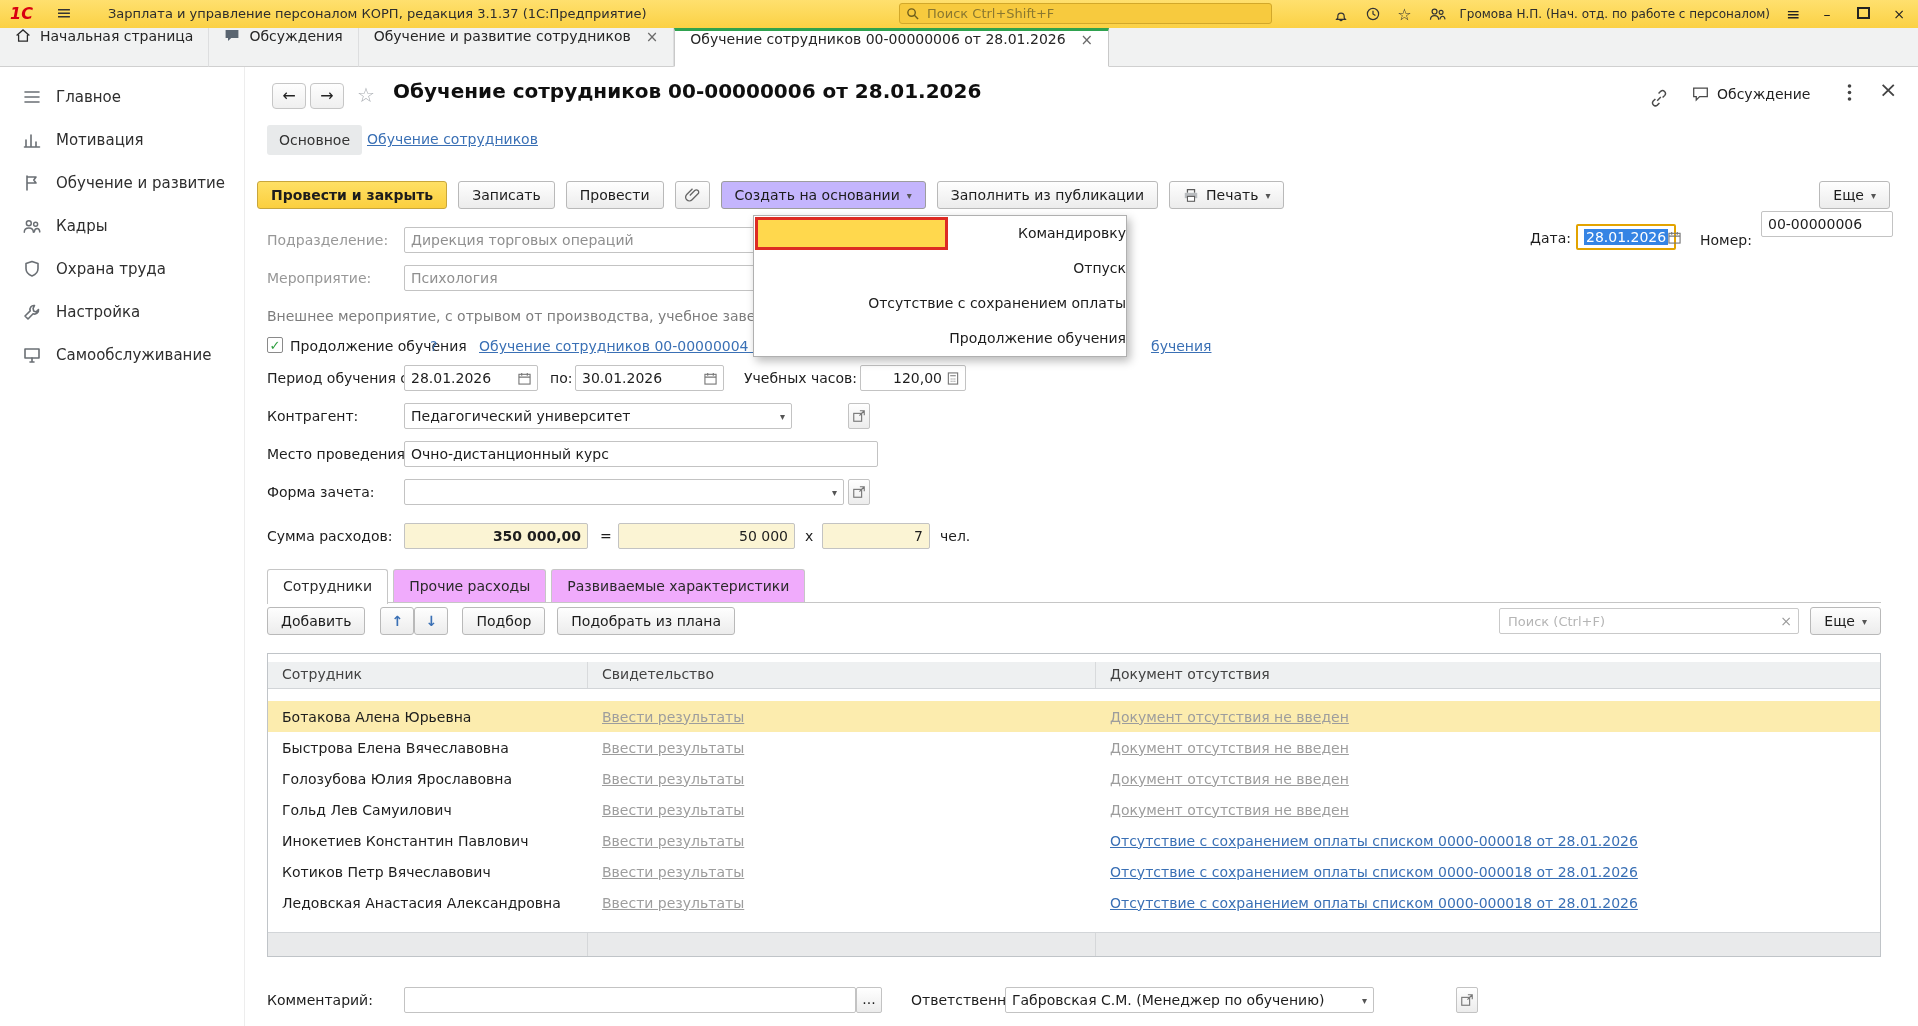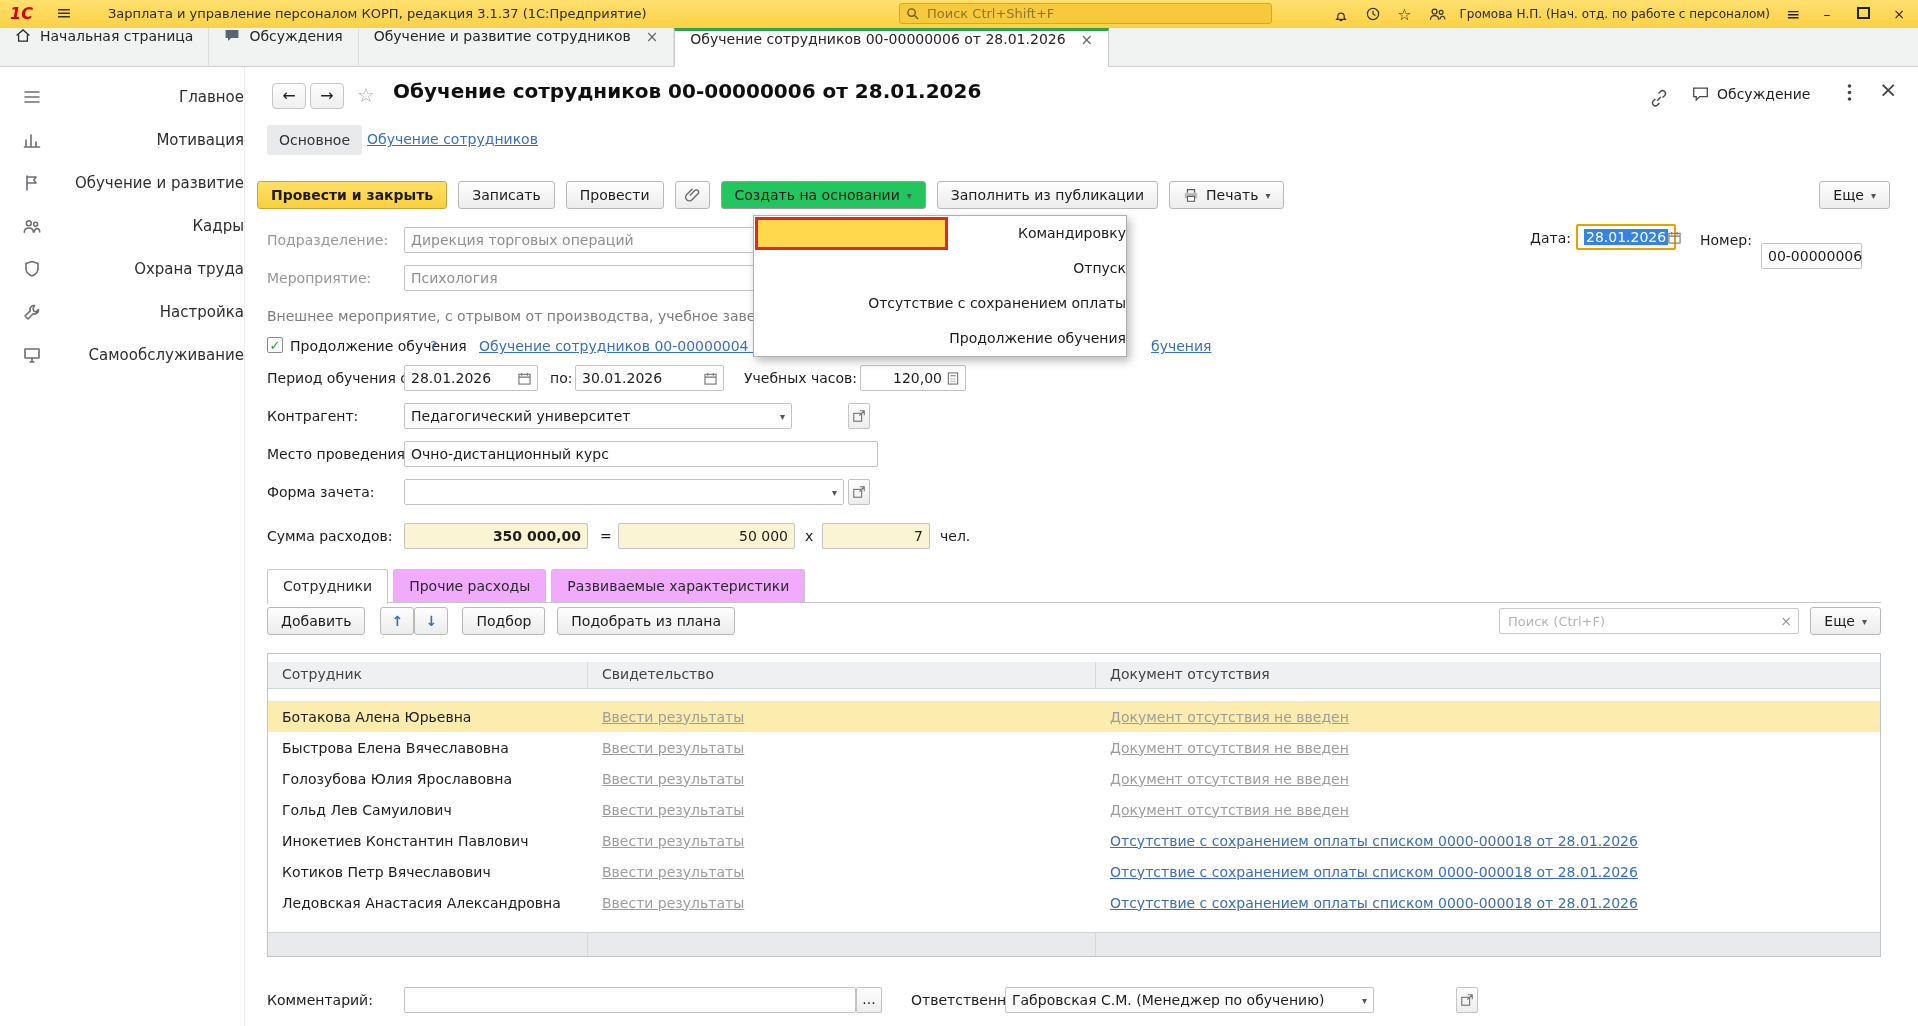--- a/index.html
+++ b/index.html
@@ -27,21 +27,21 @@
   .tabbar{height:39px;background:#f1f2f2;display:flex;align-items:stretch;}
   .wtab{display:flex;gap:9px;padding:0 15px;border-right:1px solid #dddedf;
         border-bottom:1px solid #d0d0d0;font-size:14px;color:#252525;cursor:pointer;box-sizing:border-box;white-space:nowrap;}
   .wtab .x{color:#6b6b6b;font-size:15px;margin-left:6px;cursor:pointer;}
   .wtab.active{background:#fff;border-top:3px solid #2fa24f;border-left:1px solid #c9c9c9;border-right:1px solid #c9c9c9;border-bottom:1px solid #fff;}
   .tab-filler{flex:1;border-bottom:1px solid #d0d0d0;}
 
   
   .bodyrow{display:flex;height:959px;}
   .sidebar{width:245px;box-sizing:border-box;border-right:1px solid #ededed;padding-top:8px;background:#fff;}
-  .side-item{height:43px;display:flex;align-items:center;gap:14px;padding-left:22px;font-size:15px;color:#2e2e2e;cursor:pointer;justify-content:space-between;}
+  .side-item{height:43px;display:flex;align-items:center;gap:14px;padding-left:22px;font-size:15px;color:#2e2e2e;cursor:pointer;}
   .side-item svg{stroke:#6a6f74;fill:none;stroke-width:1.6;stroke-linecap:round;stroke-linejoin:round;}
   .main{position:relative;flex:1;background:#fff;}
 
   
   .btn-nav{position:absolute;top:16px;width:34px;height:26px;border:1px solid #c6c6c6;border-radius:4px;
       background:linear-gradient(#fefefe,#efefef);text-align:center;line-height:24px;font-size:16px;color:#222;cursor:pointer;box-sizing:border-box;}
   .star-fav{position:absolute;left:112px;top:16px;font-size:20px;color:#a9adb2;cursor:pointer;}
   .doc-title{position:absolute;left:148px;top:12px;font-size:20px;font-weight:bold;color:#0f0f0f;white-space:nowrap;}
   .hdr-ic{position:absolute;cursor:pointer;}
   .disc-wrap{position:absolute;left:1447px;top:19px;display:flex;align-items:center;gap:8px;color:#222;cursor:pointer;}
@@ -49,21 +49,21 @@
   .doc-close{position:absolute;left:1634px;top:10px;font-size:22px;color:#444;cursor:pointer;}
 
   .nav-chip{position:absolute;left:22px;top:58px;height:30px;line-height:30px;padding:0 12px;background:#e8eaeb;border-radius:3px;color:#333;}
   .nav-link{position:absolute;left:122px;top:64px;color:#3a70b5;text-decoration:underline;font-size:14px;cursor:pointer;}
 
   
   .toolbar{position:absolute;left:12px;top:114px;display:flex;align-items:center;gap:11px;}
   .btn{height:28px;display:inline-flex;align-items:center;gap:7px;padding:0 13px;border:1px solid #b9b9b9;border-radius:3px;
        background:linear-gradient(#fefefe,#ececec);font-size:14px;color:#1c1c1c;cursor:pointer;box-sizing:border-box;white-space:nowrap;}
   .btn.primary{background:linear-gradient(#ffe065,#fbcf3e);border-color:#c8a63c;font-weight:bold;}
-  .btn.open{background:#22c55e;border-color:#9d9d9d;}
+  .btn.open{background:#c4b5fd;border-color:#9d9d9d;}
   .btn.iconic{padding:0 9px;}
   .caret{font-size:10px;color:#555;}
   .btn-more-doc{position:absolute;right:28px;top:114px;}
   .btn-more-tbl{position:absolute;right:37px;top:540px;}
 
   
   .lab{position:absolute;line-height:26px;font-size:14px;color:#1d1d1d;white-space:nowrap;}
   .lab.dis{color:#979797;}
   .fld{position:absolute;height:26px;border:1px solid #c3c3c3;border-radius:2px;background:#fff;box-sizing:border-box;
        font-size:14px;display:flex;align-items:center;padding:0 6px;white-space:nowrap;}
@@ -335,21 +335,21 @@
       <span class="sel">28.01.2026</span>
         <span class="sp"></span>
       <span>
         <svg width="13" height="13" viewBox="0 0 14 14">
             <rect x="1" y="2.5" width="12" height="10.5" fill="none" stroke="#777" stroke-width="1.2"></rect>
             <path d="M1 5.5h12M4 1v3M10 1v3" stroke="#777" stroke-width="1.2"></path>
           </svg>
       </span>
     </div>
     <span class="lab" style="left:1455px;top:160px">Номер:</span>
-    <div class="fld" style="left:1516px;top:176px;width:101px">
+    <div class="fld" style="left:1516px;top:144px;width:132px">
         <span>00-00000006</span>
       </div>
 
     <span class="lab dis" style="left:22px;top:198px">Мероприятие:</span>
     <div class="fld dis" style="left:159px;top:198px;width:351px">
         <span>Психология</span>
       </div>
 
     <div class="infotext">Внешнее мероприятие, с отрывом от производства, учебное заведе</div>
 

